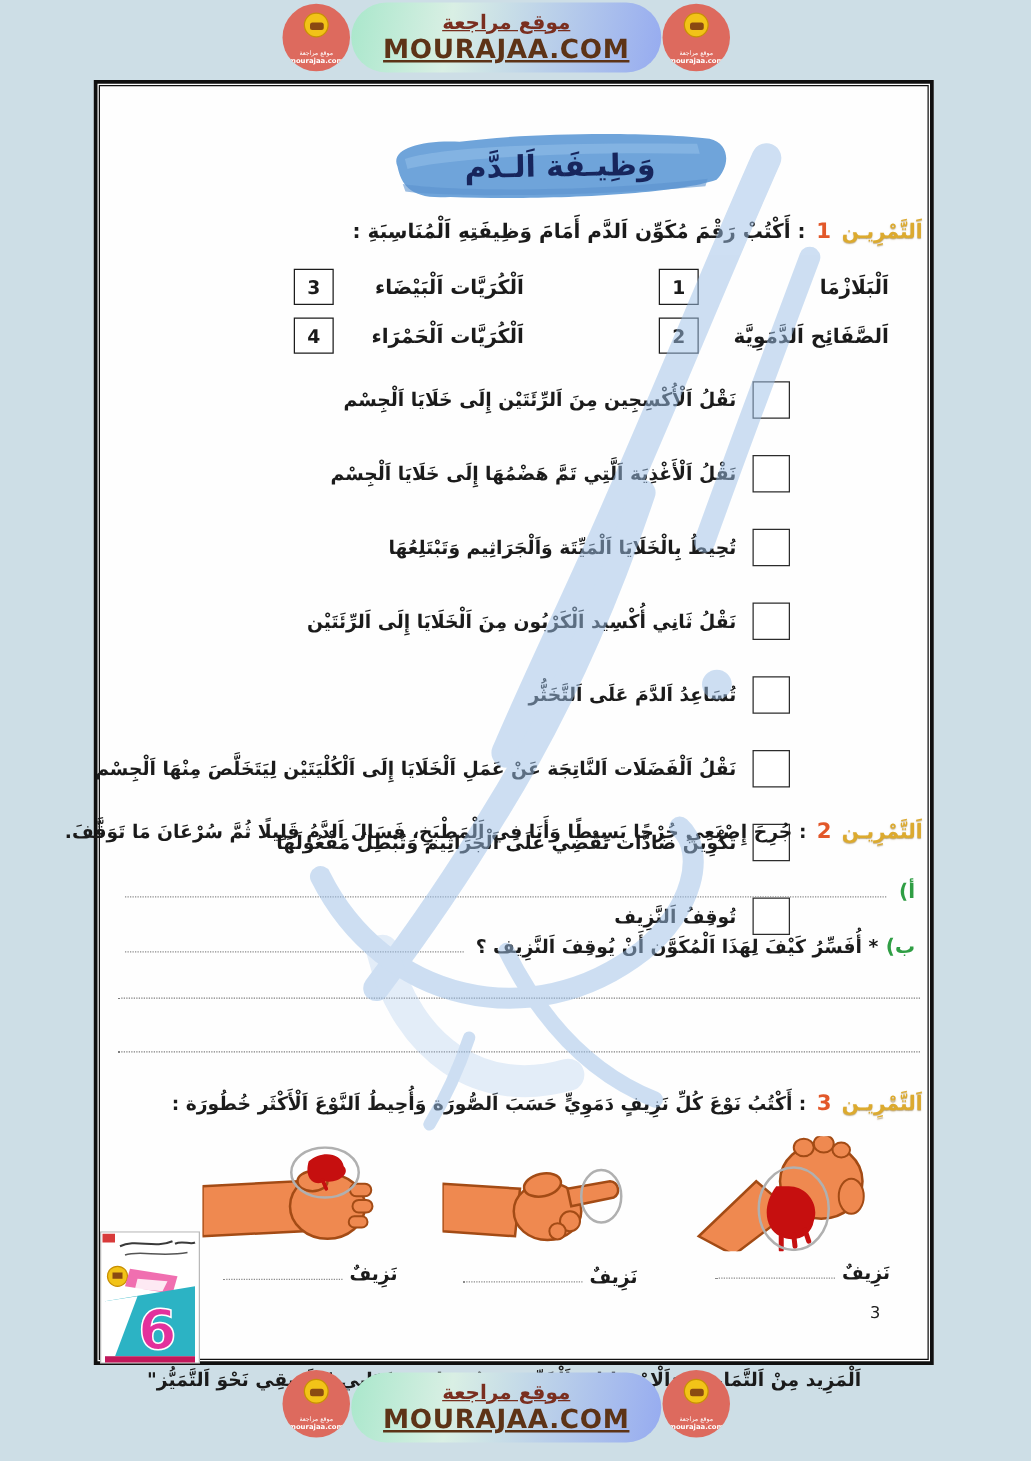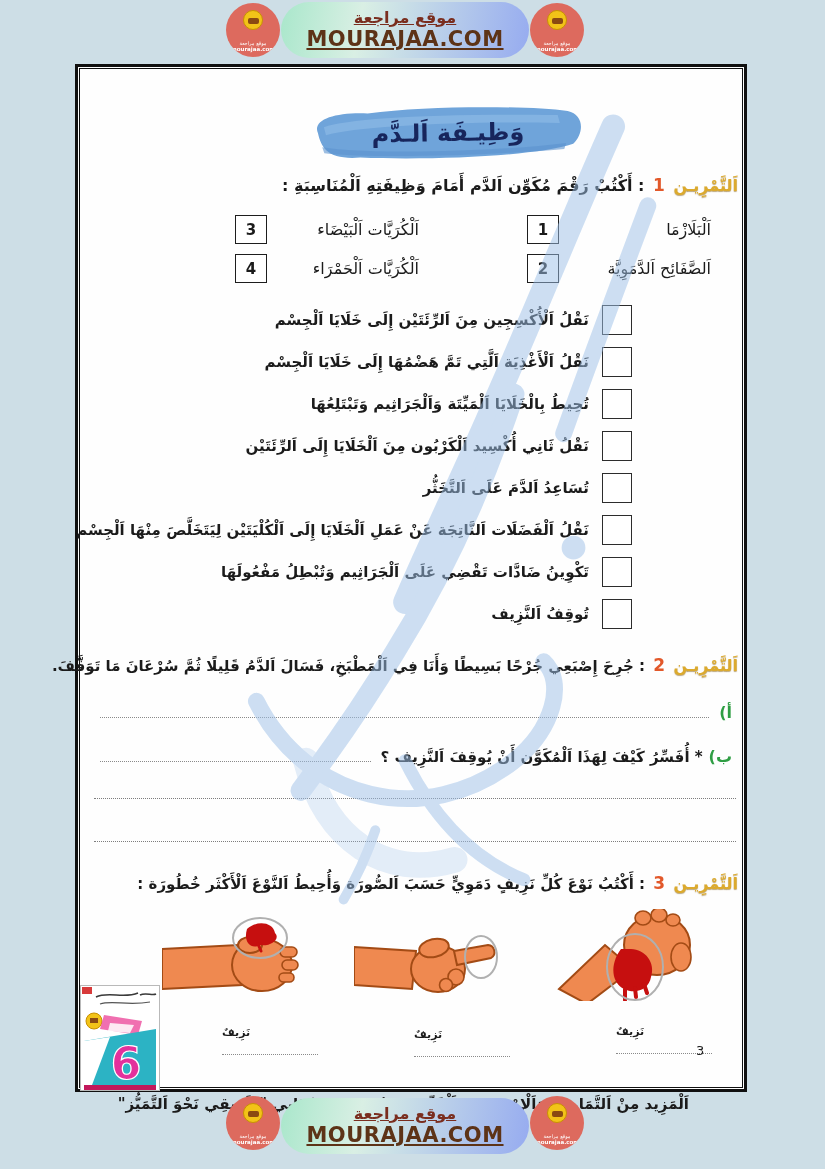--- a/index.html
+++ b/index.html
@@ -48,41 +48,41 @@
   }
   
   .ex-head { position:absolute; right:6px; left:6px; direction:rtl; text-align:right; font-size:16px; font-weight:bold; white-space:nowrap; }
   .ex-label { color:#dcaa2e; font-size:16px; text-shadow:0 1px 1px rgba(138,100,22,.55); letter-spacing:.5px; }
   .ex-num { color:#e2582a; font-size:17px; padding:0 3px; }
   
   .match-col { position:absolute; display:flex; flex-direction:column; gap:10px; }
   .match-col.right { top:148px; right:33px;  width:184px; }
   .match-col.left  { top:148px; right:325px; width:184px; }
   .match-row { direction:rtl; display:flex; align-items:center; justify-content:space-between; }
-  .match-label { font-size:16px; font-weight:normal; white-space:nowrap; }
+  .match-label { font-size:16px; font-weight:bold; white-space:nowrap; }
   .num-box {
     width:32px; height:29px; border:1.6px solid #1d1d1d; background:#fff;
     display:flex; align-items:center; justify-content:center;
     font-size:15px; font-weight:bold;
   }
   
-  .fn-list { position:absolute; top:238px; right:112px; left:10px; display:flex; flex-direction:column; gap:12px; }
+  .fn-list { position:absolute; top:238px; right:112px; left:10px; display:flex; flex-direction:column; gap:29px; }
   .fn-row { direction:rtl; display:flex; align-items:center; gap:13px; height:30px; }
   .checkbox { width:30px; height:30px; border:1.7px solid #2c2c2c; background:#fff; flex:none; }
   .fn-text { font-size:15px; font-weight:bold; white-space:nowrap; }
   
   .ex2-head { top:588px; font-size:15px; }
   .q-row { position:absolute; right:12px; left:22px; direction:rtl; display:flex; align-items:baseline; gap:6px; font-size:15px; font-weight:bold; }
   .q-letter { color:#2f9e44; font-size:16px; }
   .dots { flex:1 1 auto; border-bottom:1.6px dotted #8a8a8a; height:.95em; margin-right:4px; }
   .dotline { position:absolute; left:16px; right:8px; border-bottom:1.7px dotted #7d7d7d; }
   
   .ex3-head { top:806px; font-size:15px; }
   .fig { position:absolute; width:156px; display:flex; flex-direction:column; }
-  .fig-label { direction:rtl; display:flex; align-items:baseline; gap:6px; margin-top:24px; font-size:11px; font-weight:bold;flex-direction:column; }
+  .fig-label { direction:rtl; display:flex; align-items:baseline; gap:6px; margin-top:8px; font-size:15px; font-weight:bold; }
   .fig-dots { width:96px; border-bottom:1.6px dotted #8a8a8a; height:.9em; }
   .fig1 { left:84px;  top:850px; }
   .fig2 { left:276px; top:852px; }
   .fig3 { left:478px; top:842px; }
   
   .book { position:absolute; left:2px; top:918px; width:80px; height:106px; }
   .footer-note { position:absolute; top:984px; right:55px; direction:rtl; font-size:15px; font-weight:bold; white-space:nowrap;margin-top:44px; }
   .page-num { position:absolute; left:618px; top:976px; font-size:13px; color:#222; }
 </style>
 </head>

